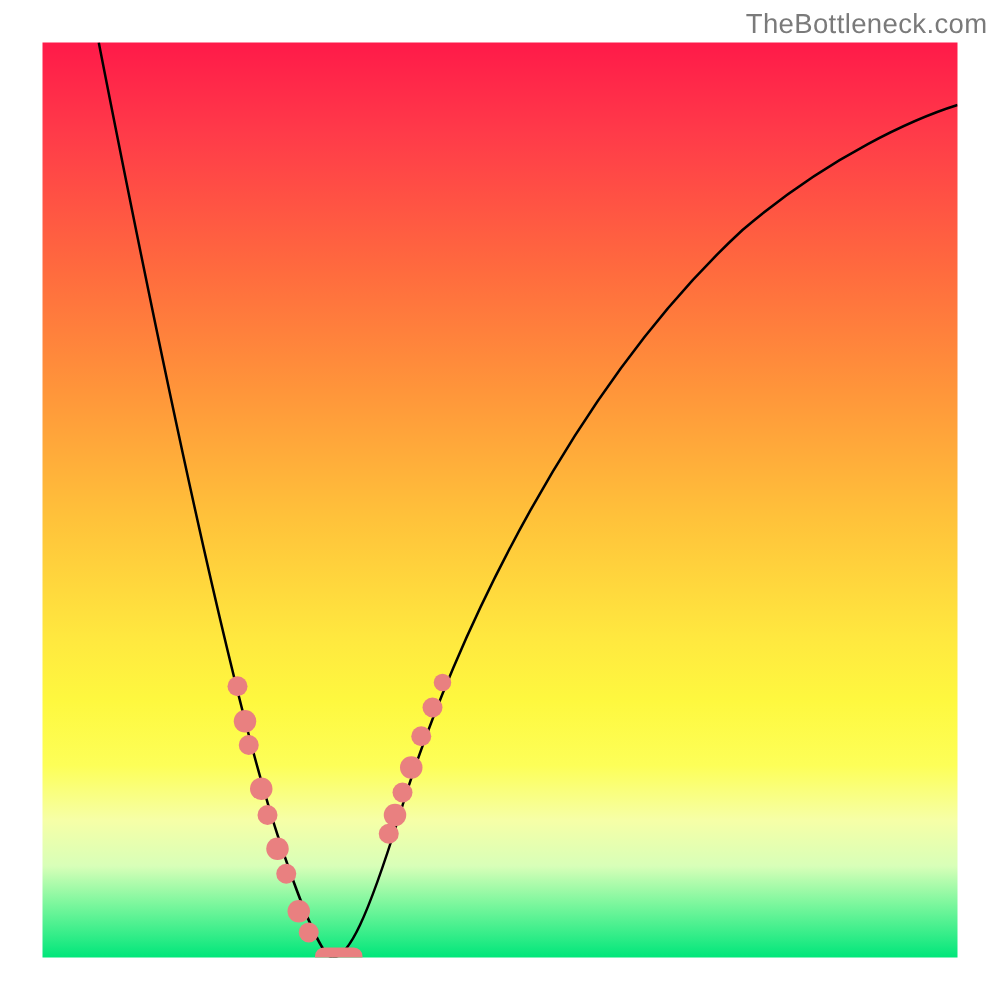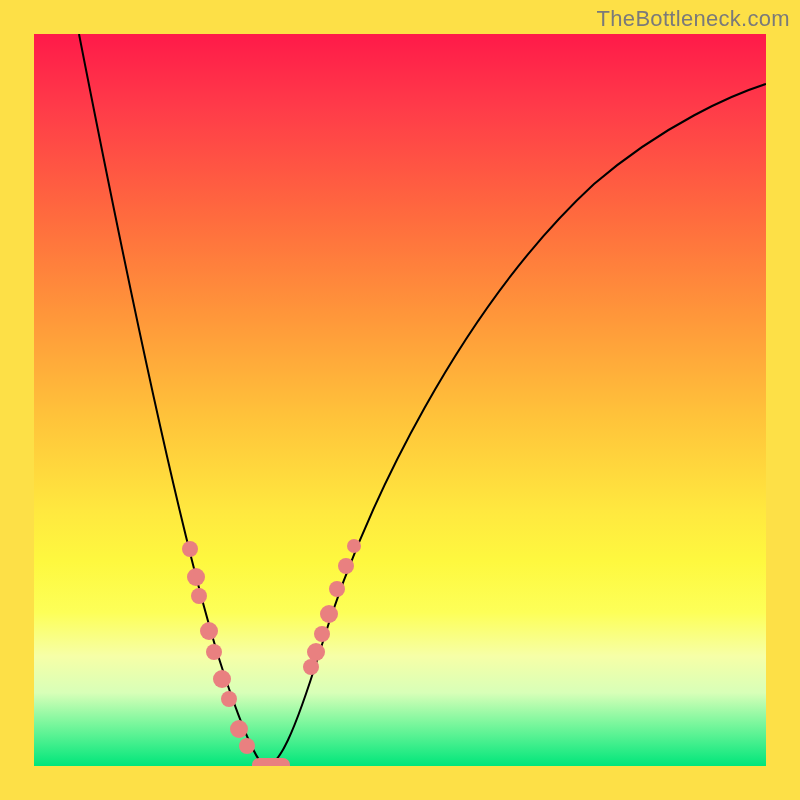--- a/index.html
+++ b/index.html
@@ -10,21 +10,21 @@
     background: #000;
     overflow: hidden;
     font-family: Arial, Helvetica, sans-serif;
   }
   .frame {
     position: absolute;
     left: 0;
     top: 0;
     width: 800px;
     height: 800px;
-    background: #fde047;
+    background: #ffffff;
   }
   .plot {
     position: absolute;
     left: 34px;
     top: 34px;
     width: 732px;
     height: 732px;
     background: linear-gradient(
       to bottom,
       #ff1a49 0%,

